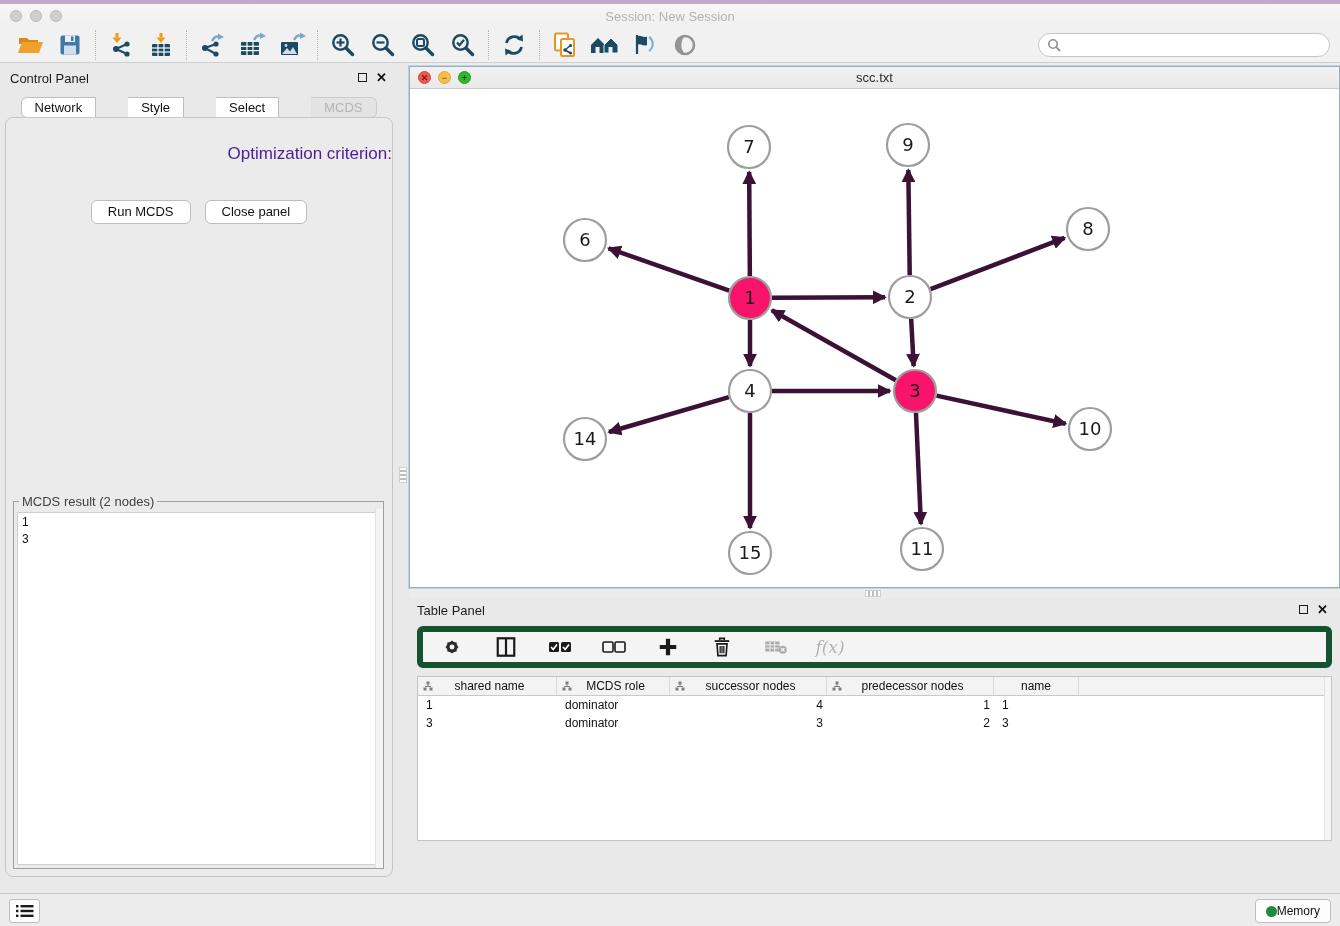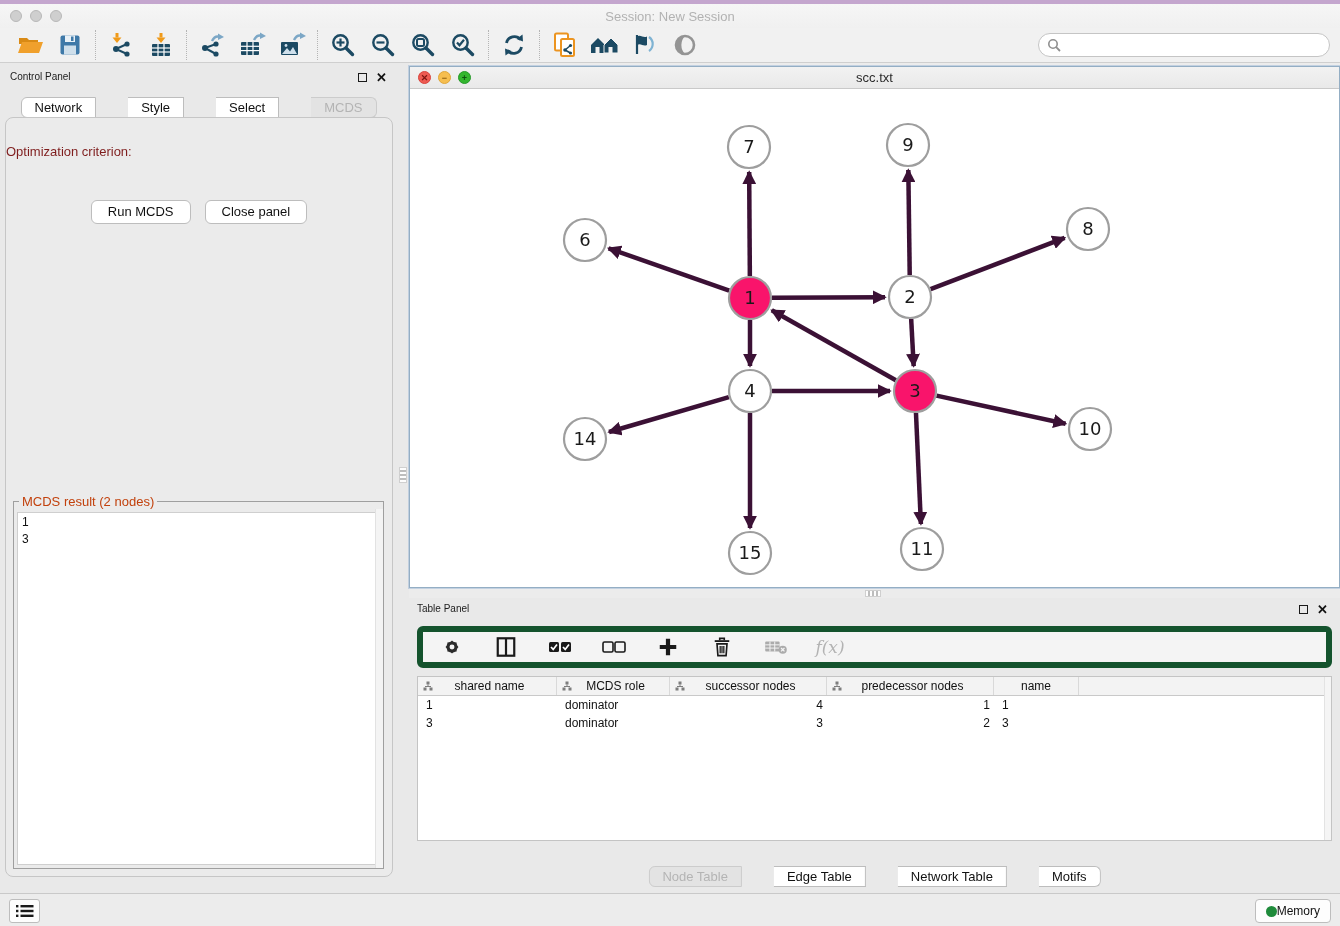--- a/index.html
+++ b/index.html
@@ -18,43 +18,43 @@
   .toolbar { position:absolute; left:0; top:28px; width:100%; height:35px; background:#f1f1f1; border-bottom:1px solid #cfcfcf; display:flex; align-items:center; padding:0 10px; }
   .tb-btn { width:40px; height:32px; display:flex; align-items:center; justify-content:center; flex:0 0 auto; }
   .tb-sep { width:1px; height:30px; border-left:1px dotted #b5b5b5; margin:0 5px; flex:0 0 auto; }
   .search-wrap { margin-left:auto; position:relative; width:292px; height:24px; }
   .search-wrap input { width:100%; height:100%; border:1px solid #c5c5c5; border-radius:13px; background:#fff; padding:0 10px 0 28px; font-size:13px; color:#333; outline:none; }
   .search-glass { position:absolute; left:9px; top:5px; }
 
   
   .control-panel { position:absolute; left:0; top:63px; width:397px; bottom:33px; background:#e9e9e9; }
   .panel-header { position:absolute; left:0; top:6px; width:100%; height:20px; }
-  .panel-title { position:absolute; left:10px; top:2px; font-size:10px; color:#1c1c1c; }
+  .panel-title { position:absolute; left:10px; top:2px; font-size:13px; color:#1c1c1c; }
   .win-ctl { position:absolute; top:3px; display:flex; gap:9px; align-items:center; }
   .cp-ctl { right:10px; }
   .float-box { width:9px; height:9px; border:1.5px solid #1a1a1a; display:inline-block; }
   .close-x { font-size:13px; font-weight:bold; color:#111; line-height:11px; }
 
   .seg-tabs { position:absolute; display:flex;gap:32px; }
   .cp-tabs { top:34px; left:50%; transform:translateX(-50%); }
   .seg-tab { height:21px; line-height:19px; padding:0 13px; font-size:13px; background:#fff; border:1px solid #bdbdbd; border-left:none; color:#111; white-space:nowrap; }
   .seg-tab:first-child { border-left:1px solid #bdbdbd; border-radius:6px 0 0 6px; }
   .seg-tab:last-child { border-radius:0 6px 6px 0; }
   .seg-tab.selected { background:#e3e3e3; color:#b4b4b4; border-color:#cccccc; }
 
   .cp-box { position:absolute; left:5px; right:4px; top:54px; bottom:16px; background:#ebebeb; border:1px solid #c6c6c6; border-radius:8px; }
-  .opt-label { position:absolute; top:26px; width:100%; text-align:left; font-size:13px; color:#7f1d1d; }
+  .opt-label { position:absolute; top:26px; width:100%; text-align:right; font-size:17px; color:#4c1d95; }
   .dropdown { position:absolute; left:39px; right:40px; top:48px; height:24px; background:#fff; border:1px solid #bdbdbd; border-radius:5px; display:flex; align-items:center; }
   .dropdown-value { flex:1; padding-left:12px; font-size:13px; color:#111; }
   .stepper { width:20px; height:100%; display:flex; flex-direction:column; align-items:center; justify-content:center; color:#555; }
   .btn-row { position:absolute; top:82px; width:100%; display:flex; justify-content:center; gap:14px; }
   .push-btn { height:24px; padding:0 16px; background:#fff; border:1px solid #bdbdbd; border-radius:6px; font-size:13px; color:#111; line-height:22px; }
 
   .result-box { position:absolute; left:7px; right:8px; top:376px; bottom:7px; border:1px solid #9f9f9f; margin:0; padding:3px; }
-  .result-box legend { font-size:13px; color:#c2410c; padding:0 3px; margin-left:2px; }
+  .result-box legend { font-size:13px; color:#404040; padding:0 3px; margin-left:2px; }
   .result-text { position:relative; width:100%; height:100%; background:#fff; border:1px solid #cfcfcf; font-size:12px; color:#111; padding:1px 4px; line-height:17px; white-space:pre; }
   .result-scroll { position:absolute; right:0; top:0; width:8px; height:100%; background:#f4f4f4; border-left:1px solid #e2e2e2; }
 
   
   .v-splitter { position:absolute; left:397px; top:63px; width:12px; bottom:33px; background:#e9e9e9; }
   .vgrip { position:absolute; left:2px; top:404px; width:8px; height:16px; background:repeating-linear-gradient(#fdfdfd 0 2px,#bdbdbd 2px 4px); border:1px solid #cfcfcf; }
   .hgrip { position:absolute; left:456px; top:2px; width:16px; height:7px; background:repeating-linear-gradient(90deg,#fdfdfd 0 2px,#bdbdbd 2px 4px); border:1px solid #cfcfcf; }
 
   
   .net-window { position:absolute; left:409px; top:66px; width:931px; height:522px; background:#fff; border:1px solid #94aec4; box-shadow:0 0 0 1px rgba(120,160,205,.35); }
@@ -483,26 +483,20 @@
       <div class="trow">
         <div class="td l" style="width:139px">3</div>
         <div class="td l" style="width:113px">dominator</div>
         <div class="td r" style="width:157px">3</div>
         <div class="td r" style="width:167px">2</div>
         <div class="td l" style="width:85px">3</div>
       </div>
       <div class="tbl-scroll"></div>
     </div>
 
-    <div class="seg-tabs tp-tabs">
-      <div class="seg-tab selected">Node Table</div>
-      <div class="seg-tab">Edge Table</div>
-      <div class="seg-tab">Network Table</div>
-      <div class="seg-tab">Motifs</div>
-    </div>
   </div>
 
   <div class="status-bar">
     <div class="list-btn">
       <svg width="18" height="14" viewBox="0 0 18 14">
           <rect x="0" y="1" width="2.4" height="2.4" fill="#1a1a1a"></rect>
           <rect x="0" y="5.8" width="2.4" height="2.4" fill="#1a1a1a"></rect>
           <rect x="0" y="10.6" width="2.4" height="2.4" fill="#1a1a1a"></rect>
           <rect x="4.5" y="1" width="13" height="2.4" fill="#1a1a1a"></rect>
           <rect x="4.5" y="5.8" width="13" height="2.4" fill="#1a1a1a"></rect>

